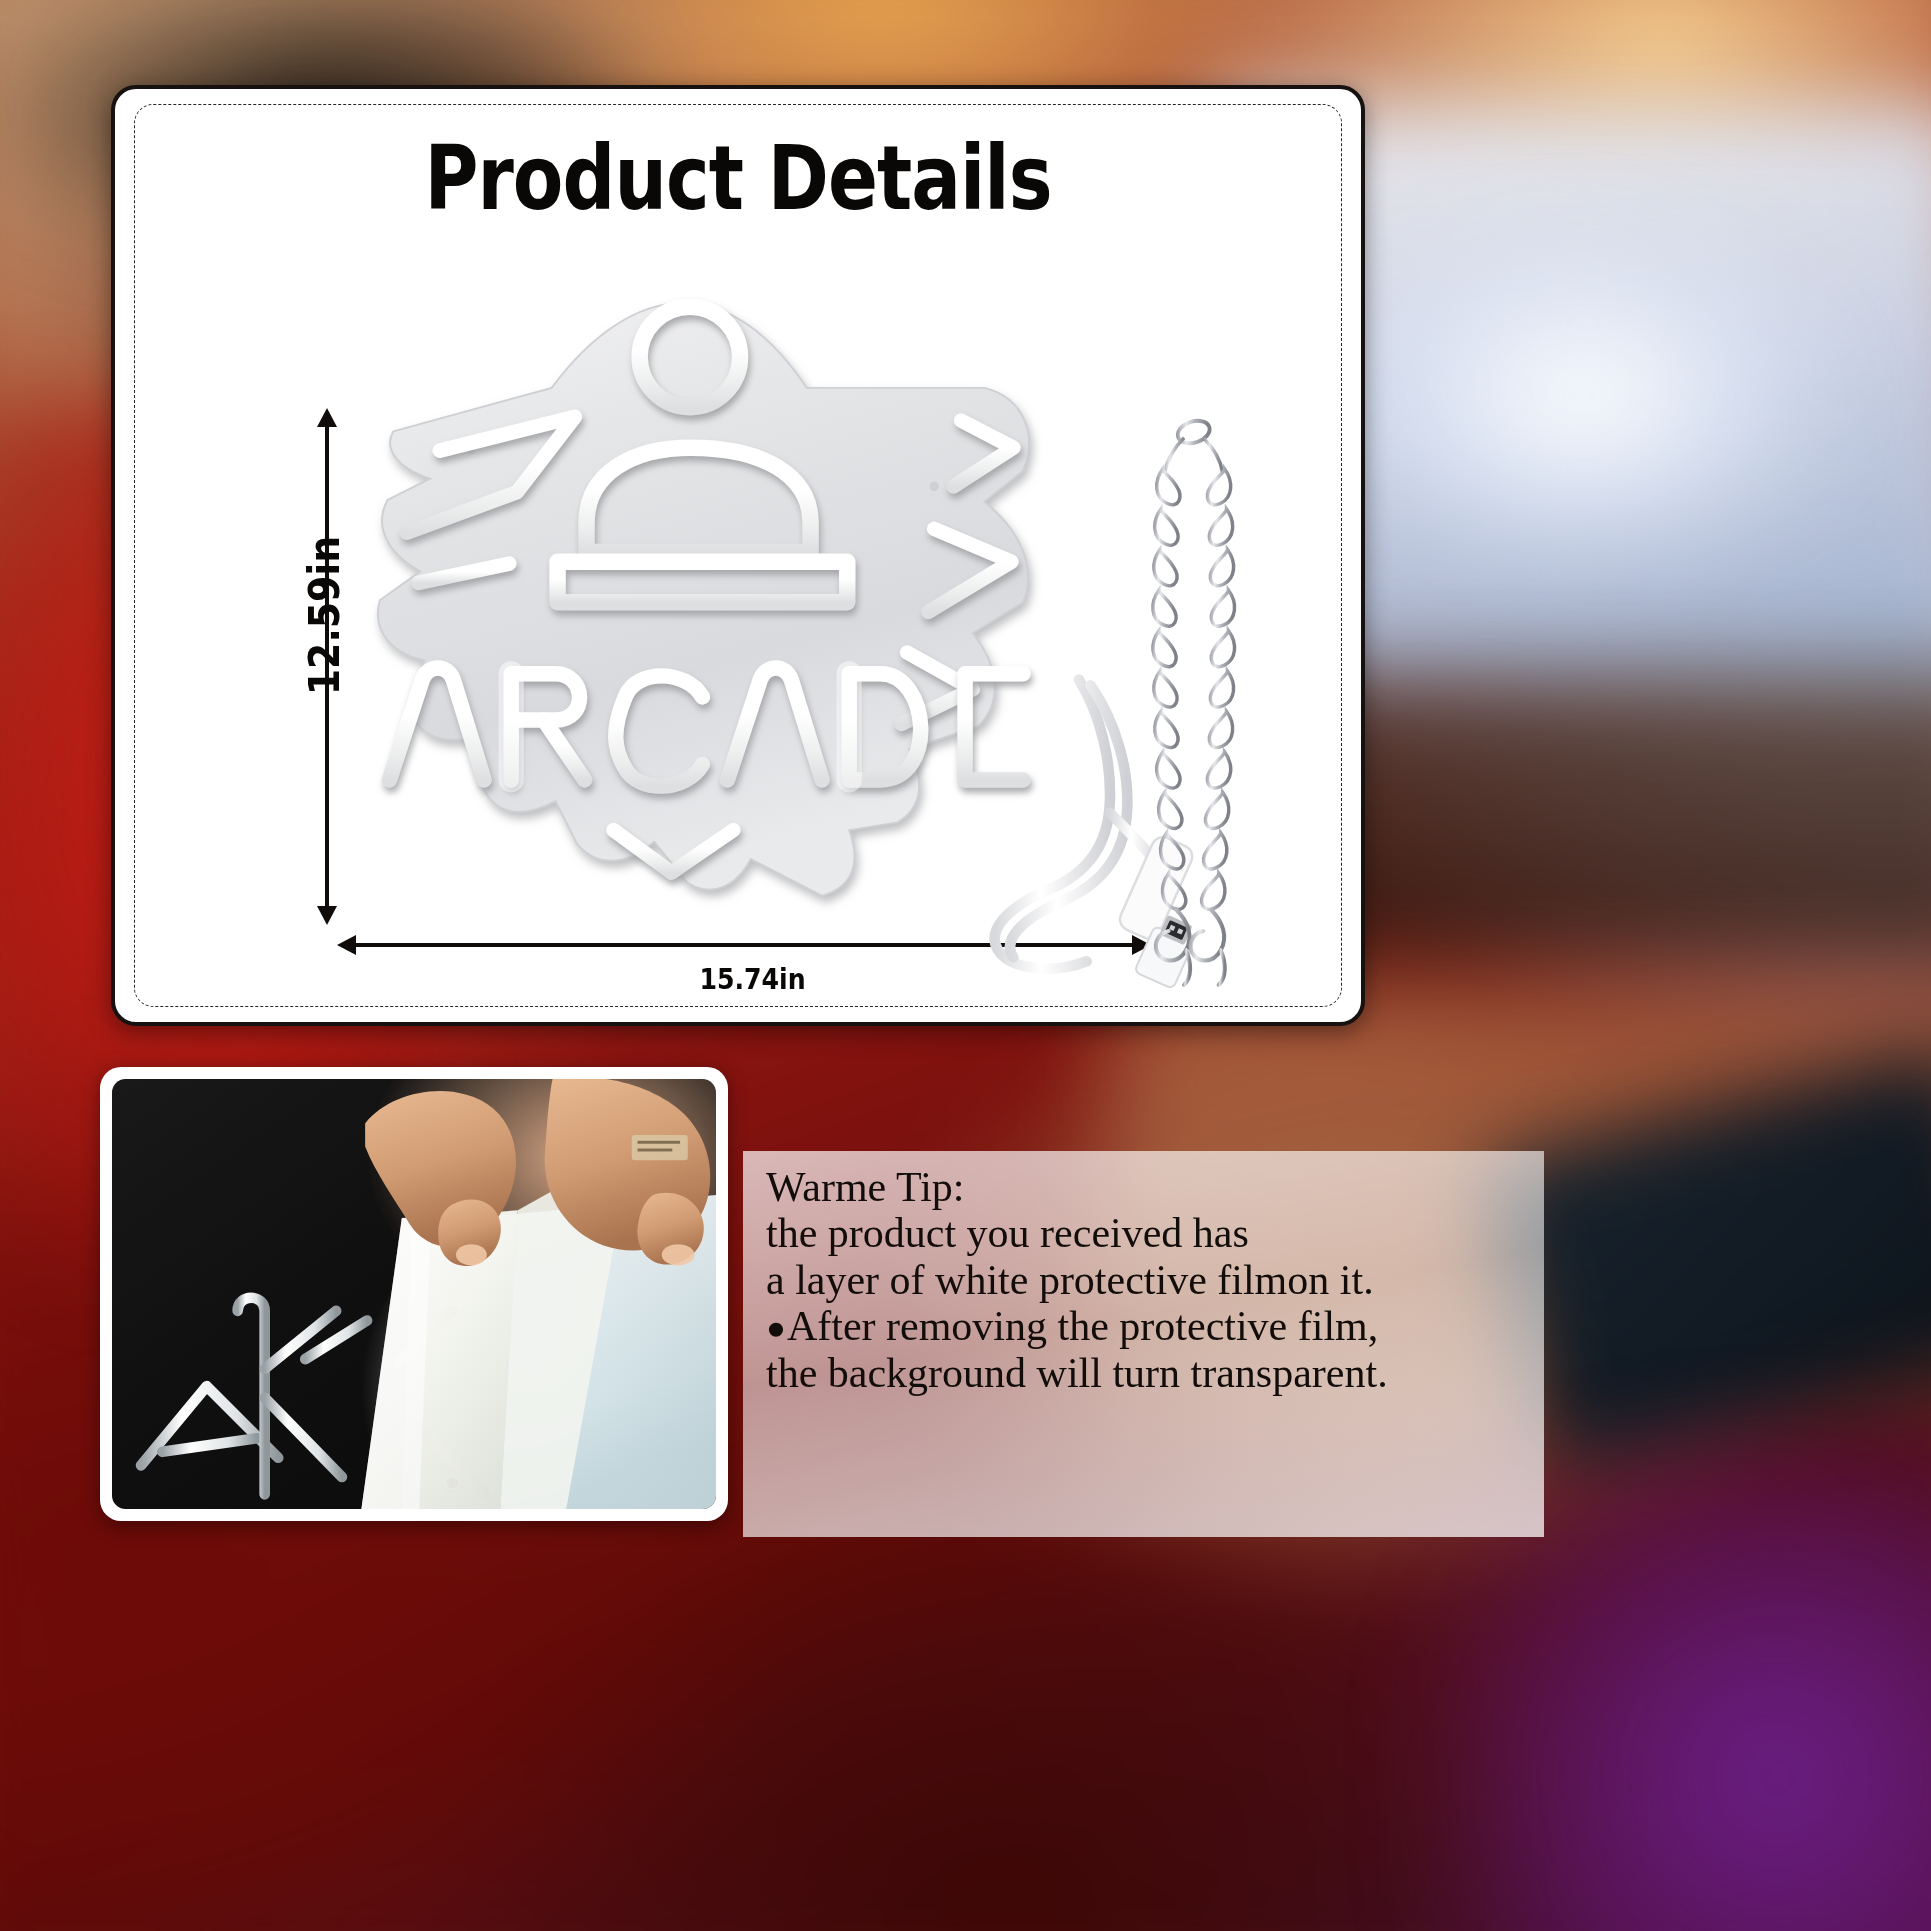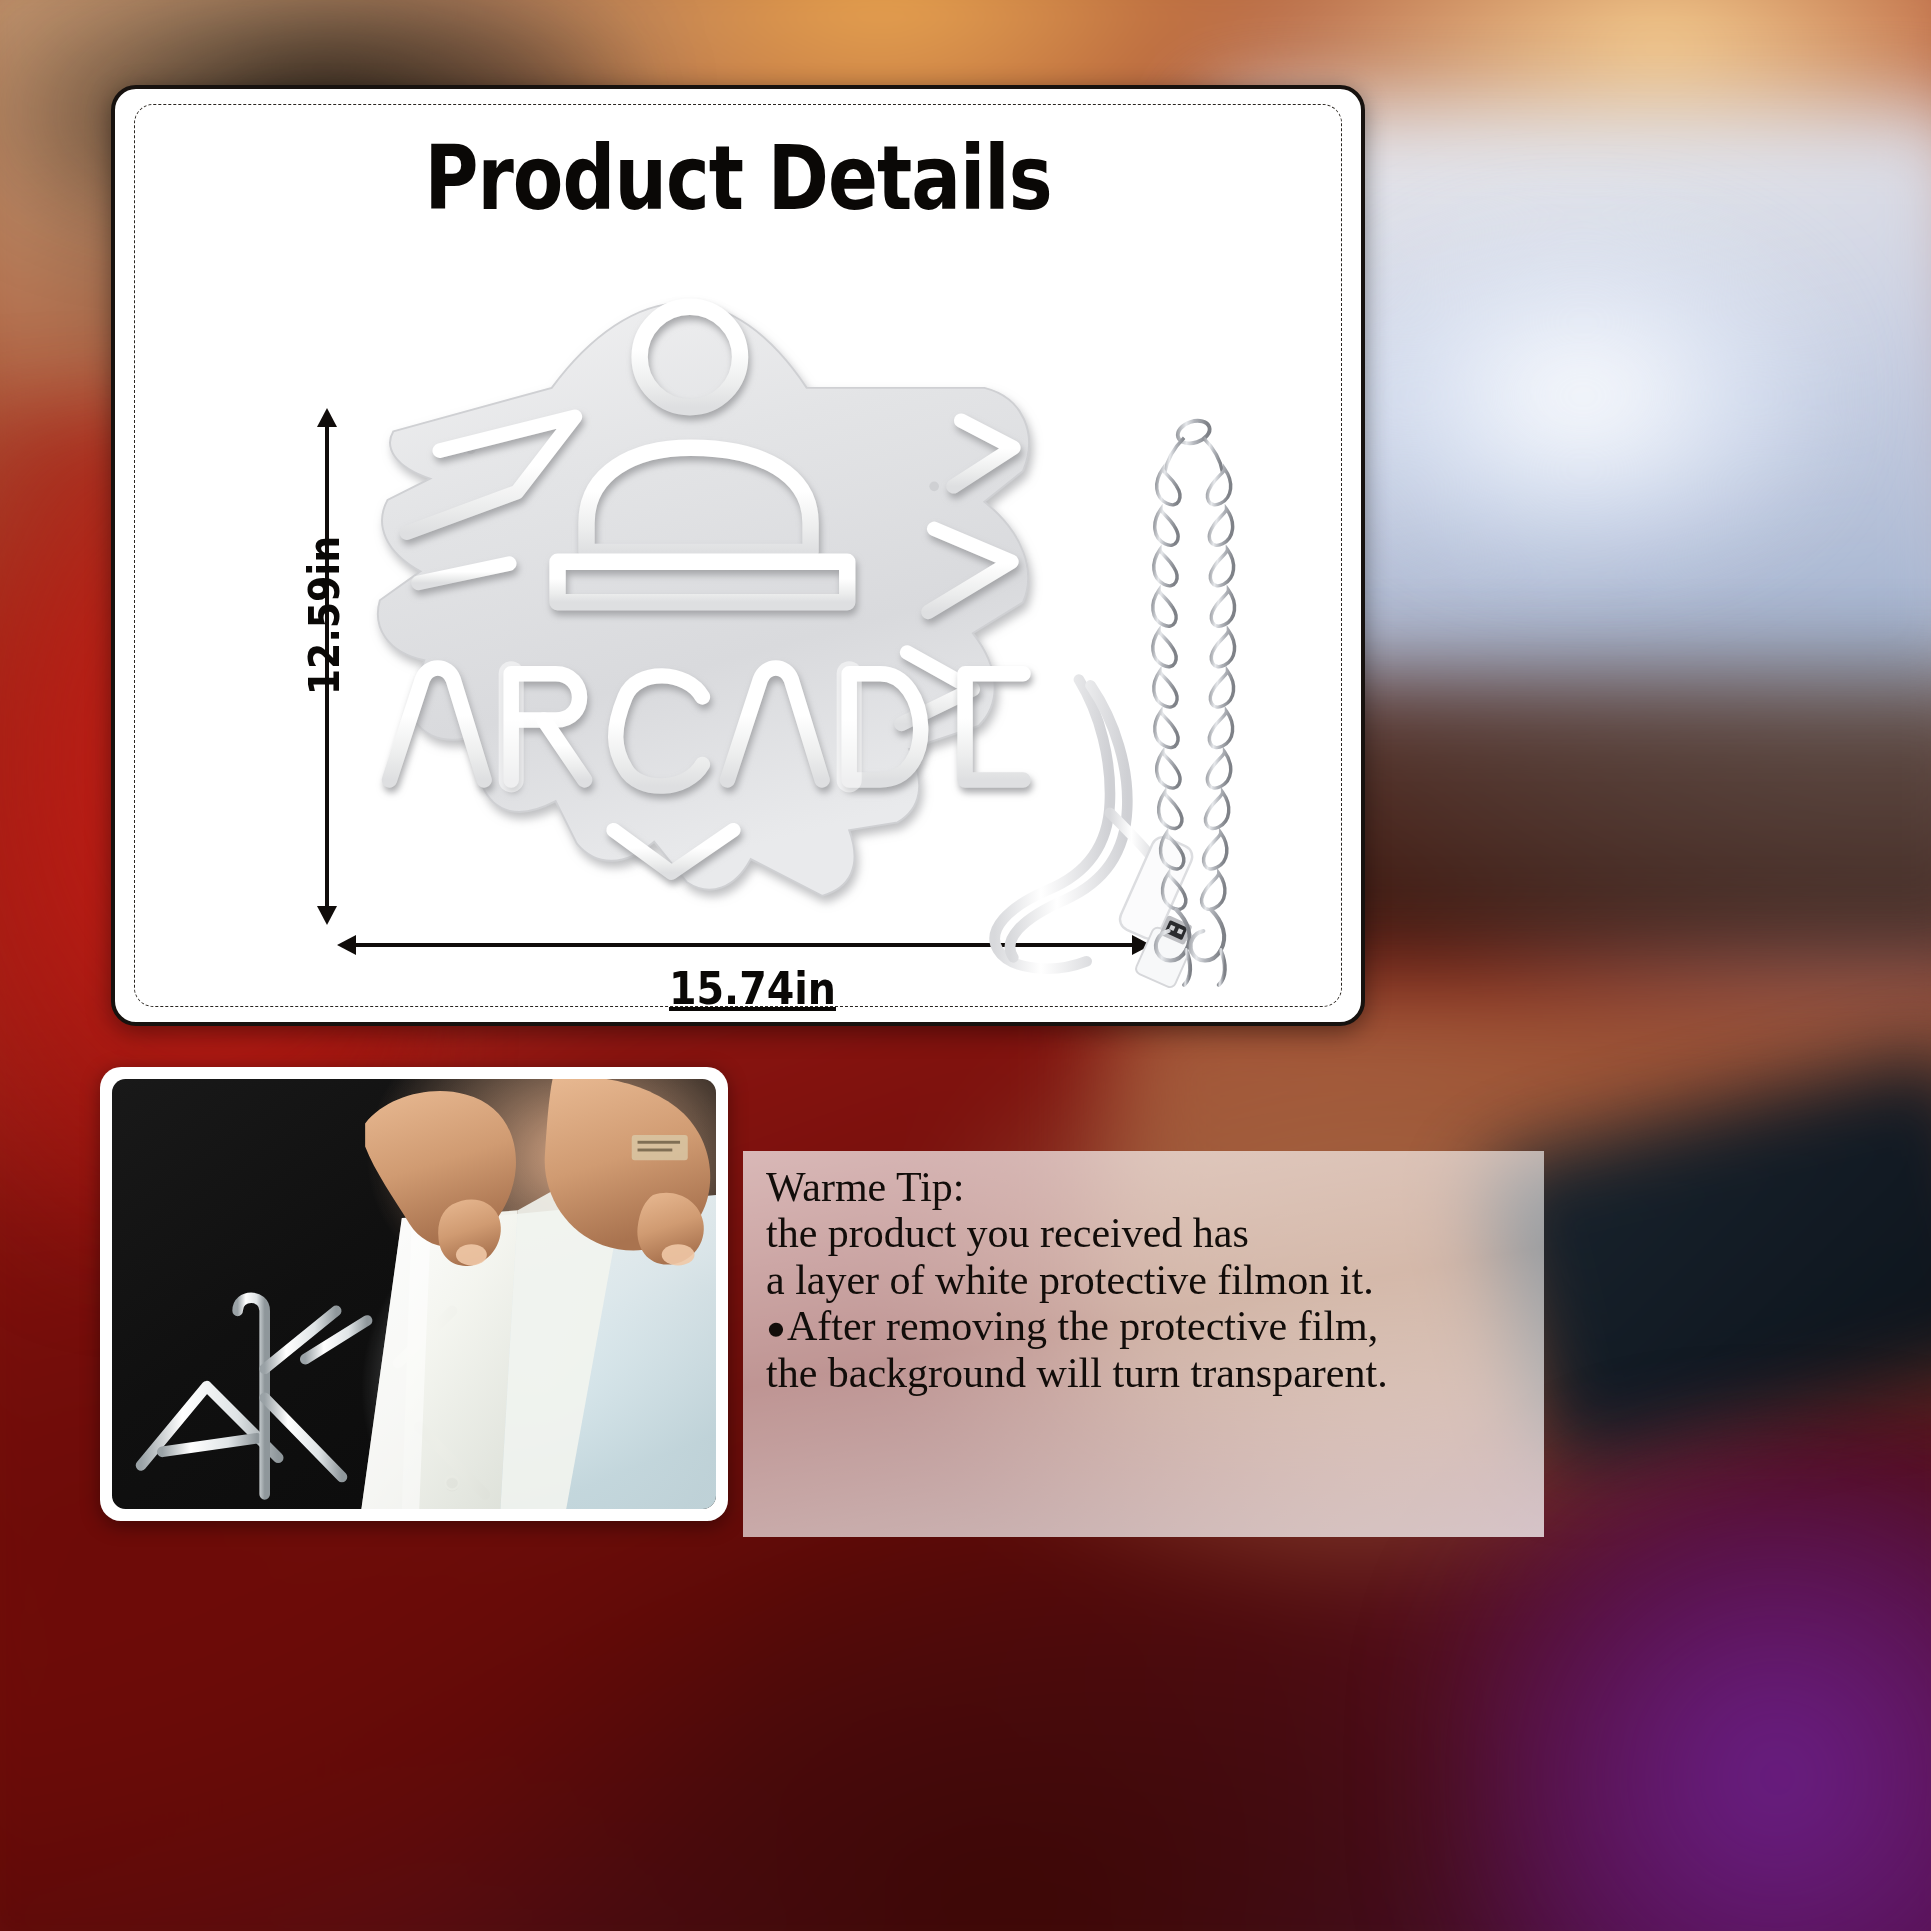--- a/index.html
+++ b/index.html
@@ -125,23 +125,22 @@
   #dim-height-label {
     position:absolute; left:127px; top:502px;
     width:164px; text-align:center;
     font-size:42px; font-weight:700; color:#0a0806;
     font-family:"DejaVu Sans Condensed","Liberation Sans",sans-serif;
     transform:rotate(-90deg); transform-origin:50% 50%;
     letter-spacing:0px;
   }
   #dim-width-label {
     position:absolute; left:454px; top:874px; width:367px; text-align:center;
-    font-size:44px; font-weight:700; color:#0a0806;
+    font-size:28px; font-weight:700; color:#0a0806;
     font-family:"DejaVu Sans Condensed","Liberation Sans",sans-serif;
-    text-decoration:underline;
   }
 
   
   #usb-cable { position:absolute; left:850px; top:579px; width:251px; height:328px; }
   #usb-cable svg { width:100%; height:100%; }
 
   
   #hanging-chain { position:absolute; left:1019px; top:319px; width:183px; height:599px; }
   #hanging-chain svg { width:100%; height:100%; }
 

